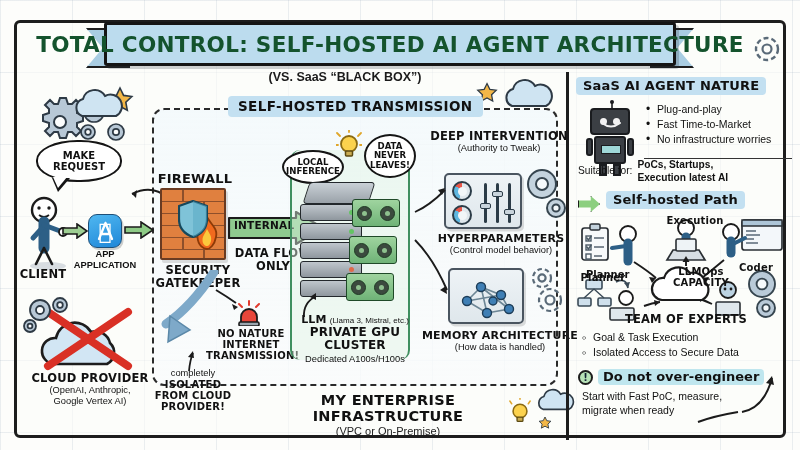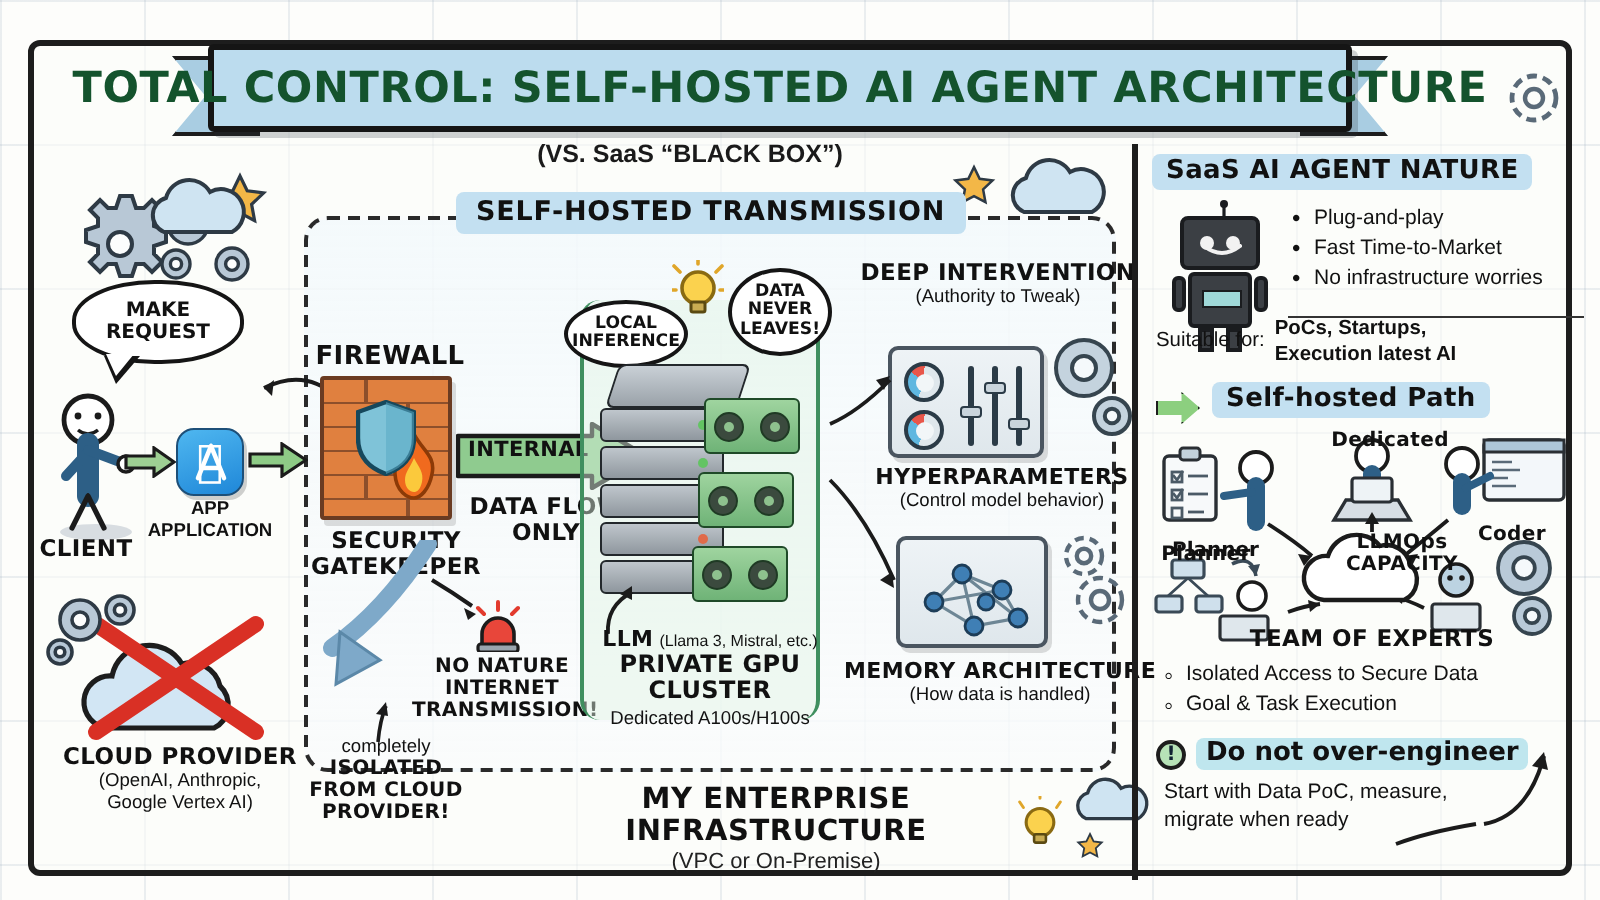--- a/index.html
+++ b/index.html
@@ -710,40 +710,40 @@
     <path d="M16 44 a11 11 0 0 1 2-22 a15 15 0 0 1 26-5 a12 12 0 0 1 15 9 a11 11 0 0 1 -3 18z" fill="#fff" stroke="#1b1b1b" stroke-width="2.2"></path>
   </svg>
   <div class="cap" style="left:660px;top:266px;width:82px;">
     <div class="big" style="font-size:10px;">LLMOps</div>
     <div class="big" style="font-size:10px;">CAPACITY</div>
   </div>
   <div class="cap" style="left:576px;top:272px;width:54px;">
     <div class="big" style="font-size:10px;">Planner</div>
   </div>
   <div class="cap" style="left:656px;top:215px;width:78px;">
-    <div class="big" style="font-size:10px;">Dedicated</div>
+    <div class="big" style="font-size:10px;">Execution</div>
   </div>
   <div class="cap" style="left:730px;top:262px;width:52px;">
     <div class="big" style="font-size:10px;">Coder</div>
   </div>
   <div class="cap" style="left:616px;top:313px;width:140px;">
     <div class="big" style="font-size:11.5px;">TEAM OF EXPERTS</div>
   </div>
 
   <ul class="bullets ring" style="position:absolute;left:582px;top:330px;width:212px;">
+    <li>Goal &amp; Task Execution</li>
     <li>Isolated Access to Secure Data</li>
-    <li>Goal &amp; Task Execution</li>
   </ul>
 
   <div class="warn-badge" style="left:578px;top:370px;">!</div>
   <div style="position:absolute;left:598px;top:367px;">
     <span class="hl-green">Do not over-engineer</span>
   </div>
   <div style="position:absolute;left:582px;top:390px;width:200px;font-size:10.5px;color:#111;line-height:1.32;">
-    <div>Start with Data PoC, measure,</div>
+    <div>Start with Fast PoC, measure,</div>
     <div>migrate when ready</div>
   </div>
   <svg class="deco" style="left:738px;top:360px;" width="50" height="56" viewBox="0 0 50 56">
     <path d="M4 52 q22 -4 30 -34" stroke="#1b1b1b" stroke-width="2" fill="none"></path>
     <path d="M34 16 l-6 7 8 2z" fill="#1b1b1b"></path>
   </svg>
   <svg class="deco" style="left:696px;top:410px;" width="44" height="16" viewBox="0 0 44 16">
     <path d="M2 12 q16 -6 40 -10" stroke="#1b1b1b" stroke-width="2" fill="none"></path>
   </svg>
 </div>

